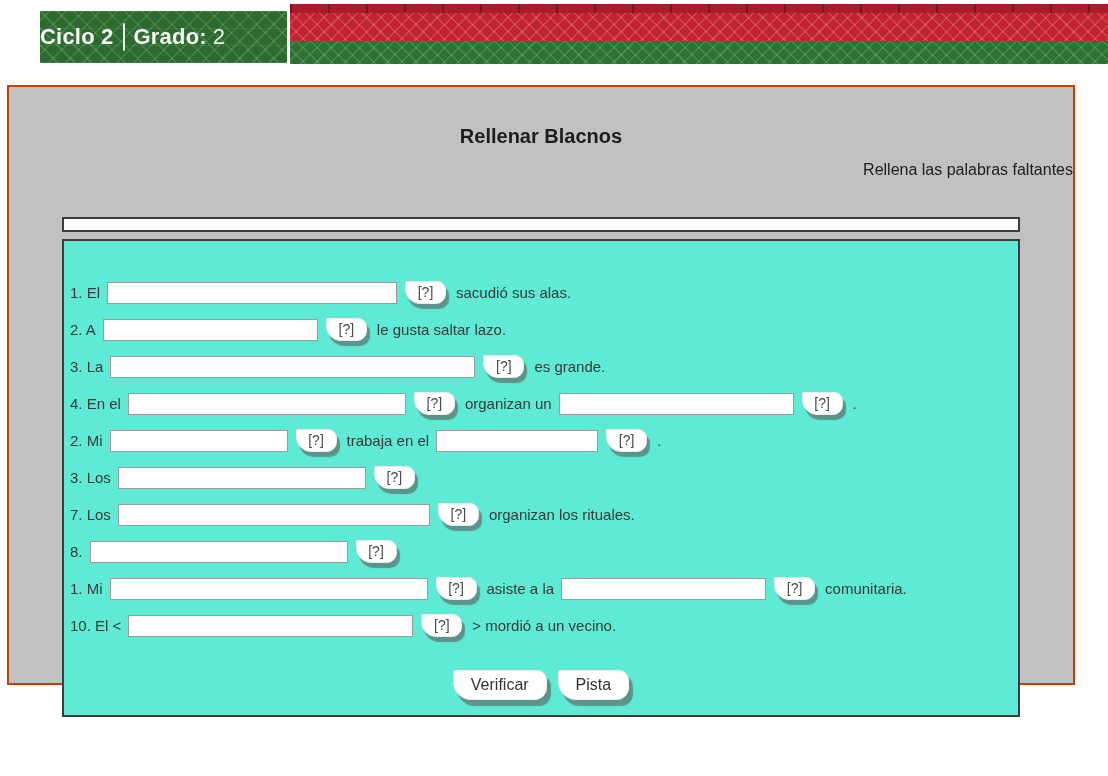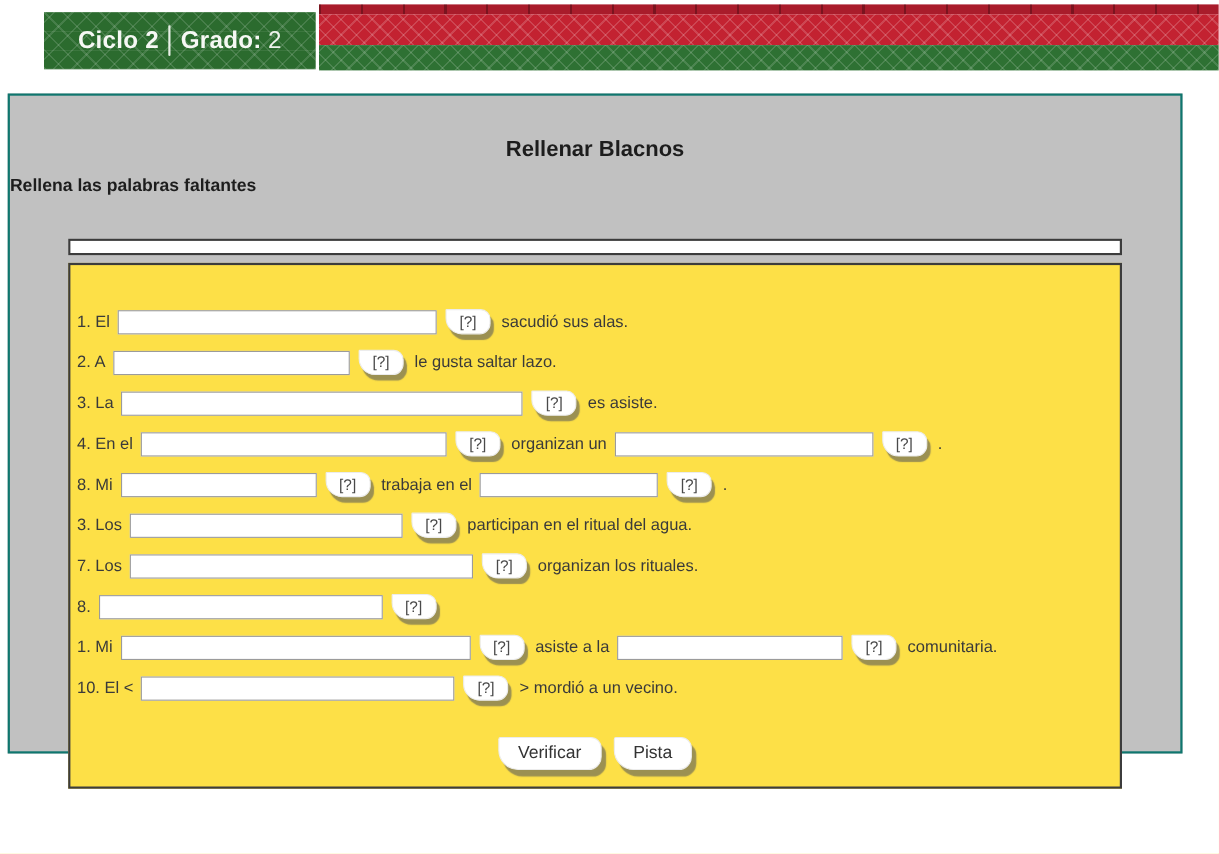--- a/index.html
+++ b/index.html
@@ -11,21 +11,21 @@
   }
 
   
   .ciclo-box {
     position:absolute; left:40px; top:11px; width:247px; height:52px;
     background-color:var(--header_green);
     background-image:
       repeating-linear-gradient(45deg,  rgba(255,255,255,.13) 0 1.5px, transparent 1.5px 12px),
       repeating-linear-gradient(-45deg, rgba(255,255,255,.13) 0 1.5px, transparent 1.5px 12px),
       repeating-linear-gradient(0deg,   rgba(255,255,255,.08) 0 1px,   transparent 1px 17px);
-    display:flex; align-items:center; justify-content:center;
+    display:flex; align-items:center; 
     color:#f6f8f4; font-size:22px; letter-spacing:.2px;
   }
   .ciclo-box .bold { font-weight:bold; }
   .ciclo-sep {
     display:inline-block; width:2px; height:28px; background:#e8efe6;
     margin:0 9px; border-radius:1px;
   }
   .grado-num { font-weight:normal; margin-left:6px; color:#eef3ec; }
 
   .banner {
@@ -44,37 +44,37 @@
   .banner-green {
     height:23px; background-color:var(--banner_green);
     background-image:
       repeating-linear-gradient(45deg,  rgba(255,255,255,.14) 0 1.5px, transparent 1.5px 10px),
       repeating-linear-gradient(-45deg, rgba(255,255,255,.14) 0 1.5px, transparent 1.5px 10px);
   }
 
   
   .panel {
     position:absolute; left:7px; top:85px; width:1068px; height:600px;
-    background:var(--panel_gray); border:2px solid #0f766e;padding-left:48px;
+    background:var(--panel_gray); border:2px solid #c2410c;padding-left:48px;
   }
   .activity-title {
     position:absolute; top:38px; left:0; width:100%; text-align:center;
     font-size:20px; font-weight:bold; color:#1d1d1d;
   }
   .activity-subtitle {
-    position:absolute; top:74px; left:0; width:100%; text-align:left;
-    font-size:16px; font-weight:bold; color:#1d1d1d;
+    position:absolute; top:74px; left:0; width:100%; text-align:right;
+    font-size:16px; font-weight:normal; color:#1d1d1d;
   }
   .progress-strip {
     position:absolute; left:53px; top:130px; width:958px; height:15px;
     background:#ffffff; border:2px solid #3c3c3c;
   }
   .worksheet {
     position:absolute; left:53px; top:152px; width:958px; height:478px;
-    background:#fde047; border:2px solid #3c3c3c;
+    background:#5eead4; border:2px solid #3c3c3c;
     padding:40px 8px 0 6px;
   }
 
   
   .row {
     display:flex; align-items:center; height:23px; margin-bottom:14px;
     font-size:15px; color:#3a3a3a; white-space:nowrap;
   }
   .qtext { margin-right:7px; }
   .blank {
@@ -139,45 +139,44 @@
         <div class="row">
           <span class="qtext">2. A</span>
           <input type="text" class="blank" style="width: 215px;">
           <button class="hint">[?]</button>
           <span class="qtext">le gusta saltar lazo.</span>
         </div>
         <div class="row">
           <span class="qtext">3. La</span>
           <input type="text" class="blank" style="width: 365px;">
           <button class="hint">[?]</button>
-          <span class="qtext">es asiste.</span>
+          <span class="qtext">es grande.</span>
         </div>
         <div class="row">
           <span class="qtext">4. En el</span>
           <input type="text" class="blank" style="width: 278px;">
           <button class="hint">[?]</button>
           <span class="qtext">organizan un</span>
           <input type="text" class="blank" style="width: 235px;">
           <button class="hint">[?]</button>
           <span class="qtext">.</span>
         </div>
         <div class="row">
-          <span class="qtext">8. Mi</span>
+          <span class="qtext">2. Mi</span>
           <input type="text" class="blank" style="width: 178px;">
           <button class="hint">[?]</button>
           <span class="qtext">trabaja en el</span>
           <input type="text" class="blank" style="width: 162px;">
           <button class="hint">[?]</button>
           <span class="qtext">.</span>
         </div>
         <div class="row">
           <span class="qtext">3. Los</span>
           <input type="text" class="blank" style="width: 248px;">
           <button class="hint">[?]</button>
-          <span class="qtext">participan en el ritual del agua.</span>
         </div>
         <div class="row">
           <span class="qtext">7. Los</span>
           <input type="text" class="blank" style="width: 312px;">
           <button class="hint">[?]</button>
           <span class="qtext">organizan los rituales.</span>
         </div>
         <div class="row">
           <span class="qtext">8.</span>
           <input type="text" class="blank" style="width: 258px;">

